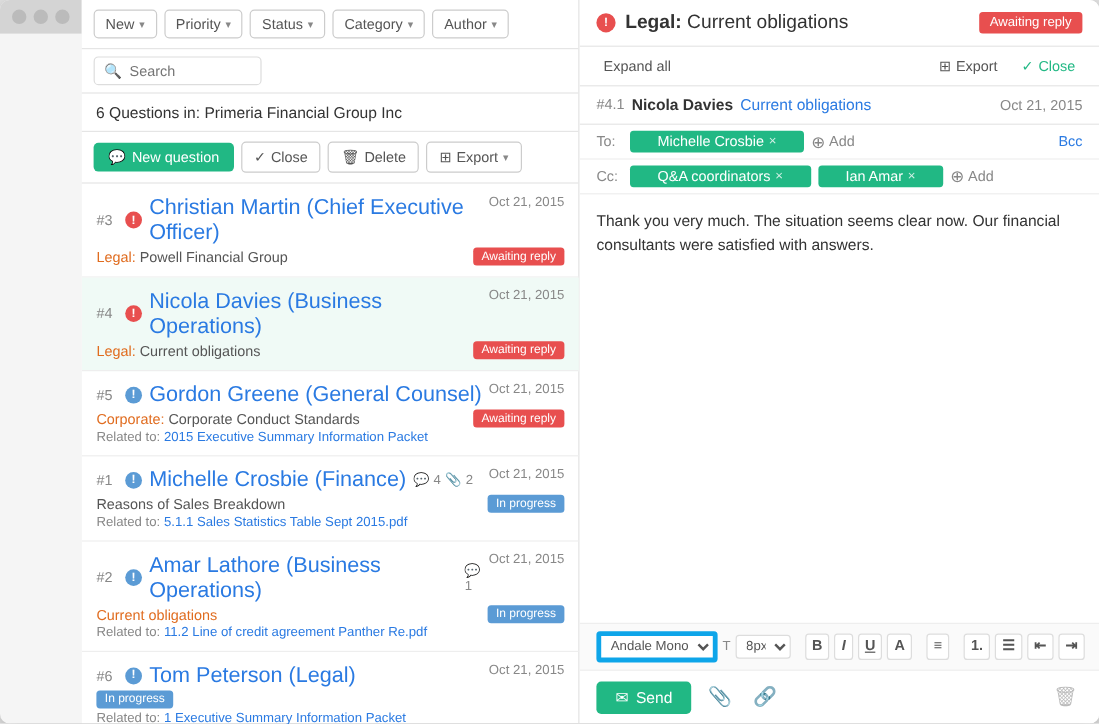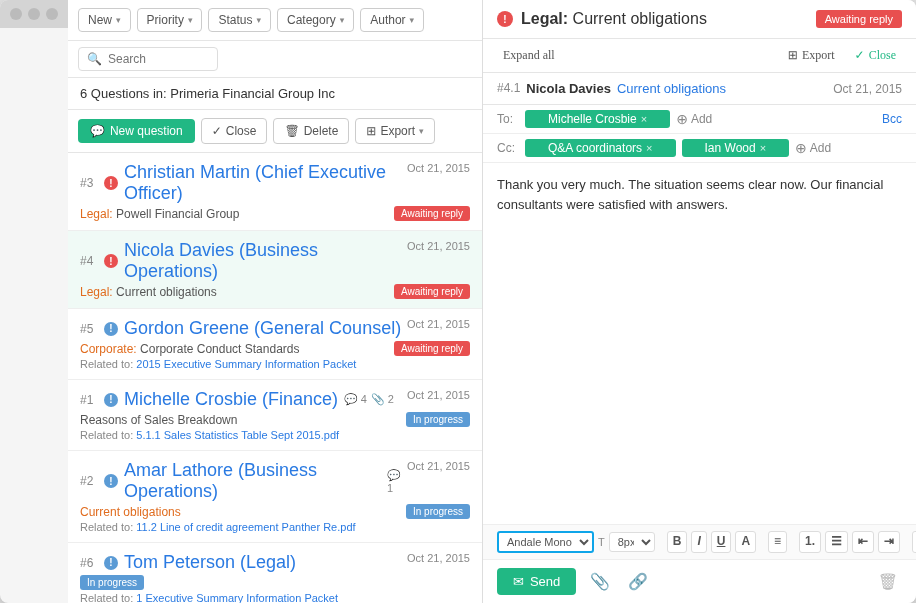--- a/index.html
+++ b/index.html
@@ -258,21 +258,20 @@
       font-size: 11px;
       padding: 3px 9px;
       border-radius: 3px;
     }
     .rp-toolbar {
       padding: 6px 14px;
       border-bottom: 1px solid #e5e5e5;
       display: flex;
       align-items: center;
       justify-content: space-between;
-      font-family: Liberation Serif, serif;
     }
     .rp-toolbar-left {
       display: flex;
       gap: 8px;
     }
     .rp-toolbar-right {
       display: flex;
       gap: 8px;
     }
     .rp-tb-btn {
@@ -389,21 +388,21 @@
     .compose-toolbar {
       padding: 6px 14px;
       border-top: 1px solid #eee;
       border-bottom: 1px solid #eee;
       display: flex;
       align-items: center;
       gap: 4px;
       background: #fafafa;
     }
     .font-select {
-      border: 2px solid #0ea5e9;
+      border: 4px solid #0ea5e9;
       border-radius: 3px;
       padding: 2px 4px;
       font-size: 11px;
       color: #555;
       background: #fff;
       cursor: pointer;
     }
     .size-select {
       border: 1px solid #ddd;
       border-radius: 3px;
@@ -738,21 +737,21 @@
           <span class="bcc-btn">Bcc</span>
         </div>
 
         <div class="compose-cc-row">
           <span class="compose-label">Cc:</span>
           <div class="recipient-tag">
             <span>Q&amp;A coordinators</span>
             <span class="remove">×</span>
           </div>
           <div class="recipient-tag">
-            <span>Ian Wood</span>
+            <span>Ian Amar</span>
             <span class="remove">×</span>
           </div>
           <button class="add-btn">
             <span style="font-size:14px;">⊕</span>
             <span>Add</span>
           </button>
         </div>
 
         <div class="compose-body" contenteditable="true" style="">
           <span>Thank you very much. The situation seems clear now. Our financial consultants were satisfied with answers.</span>

